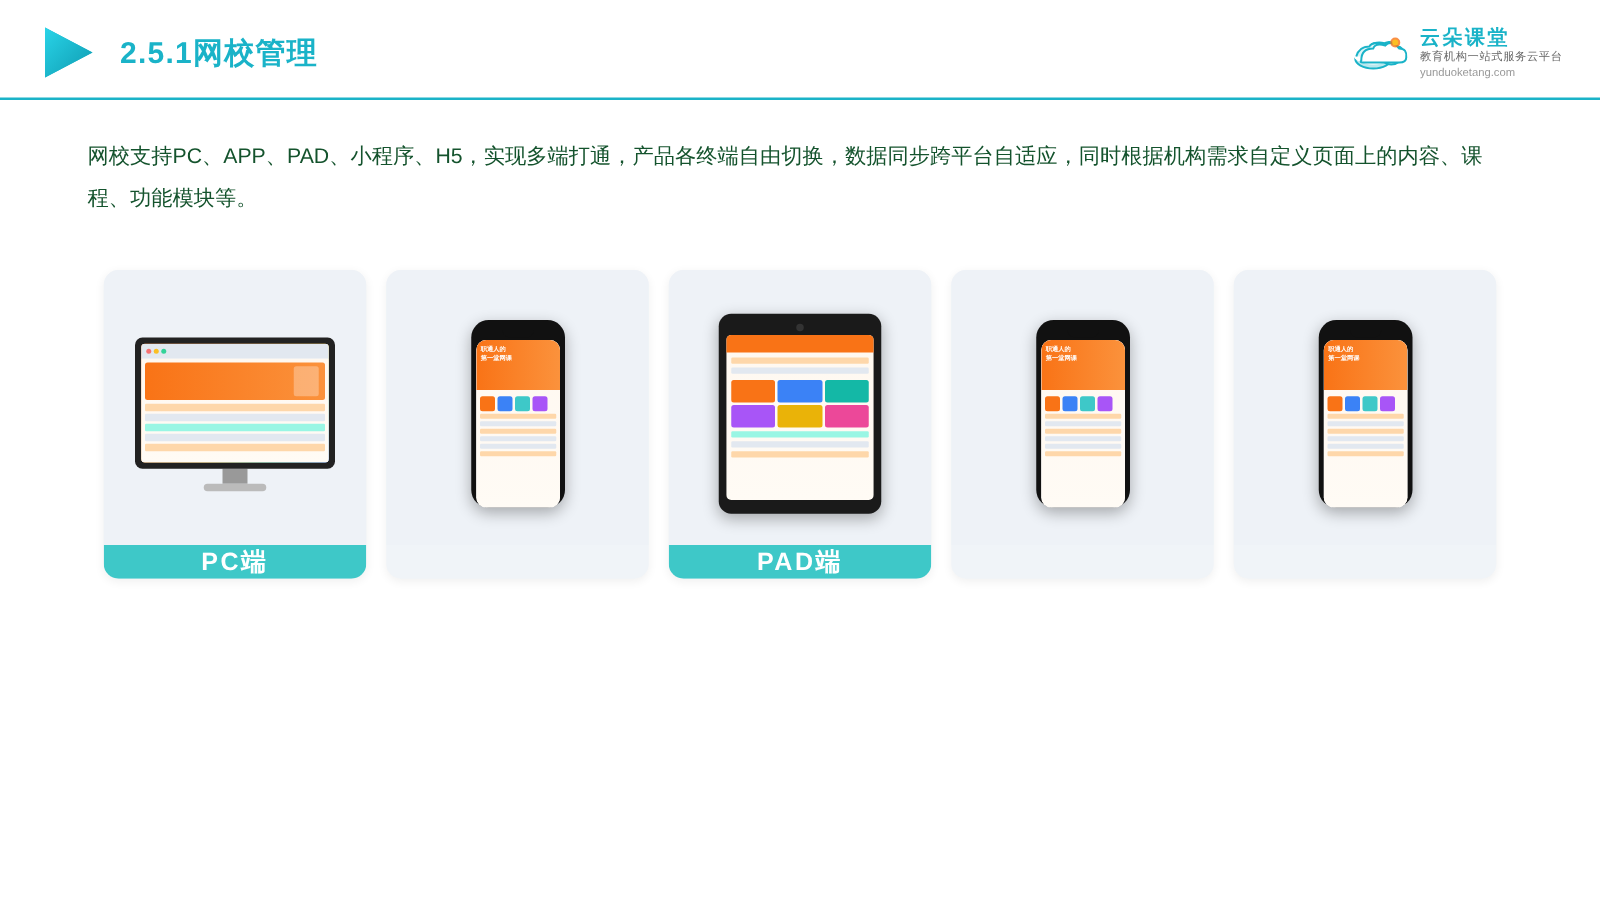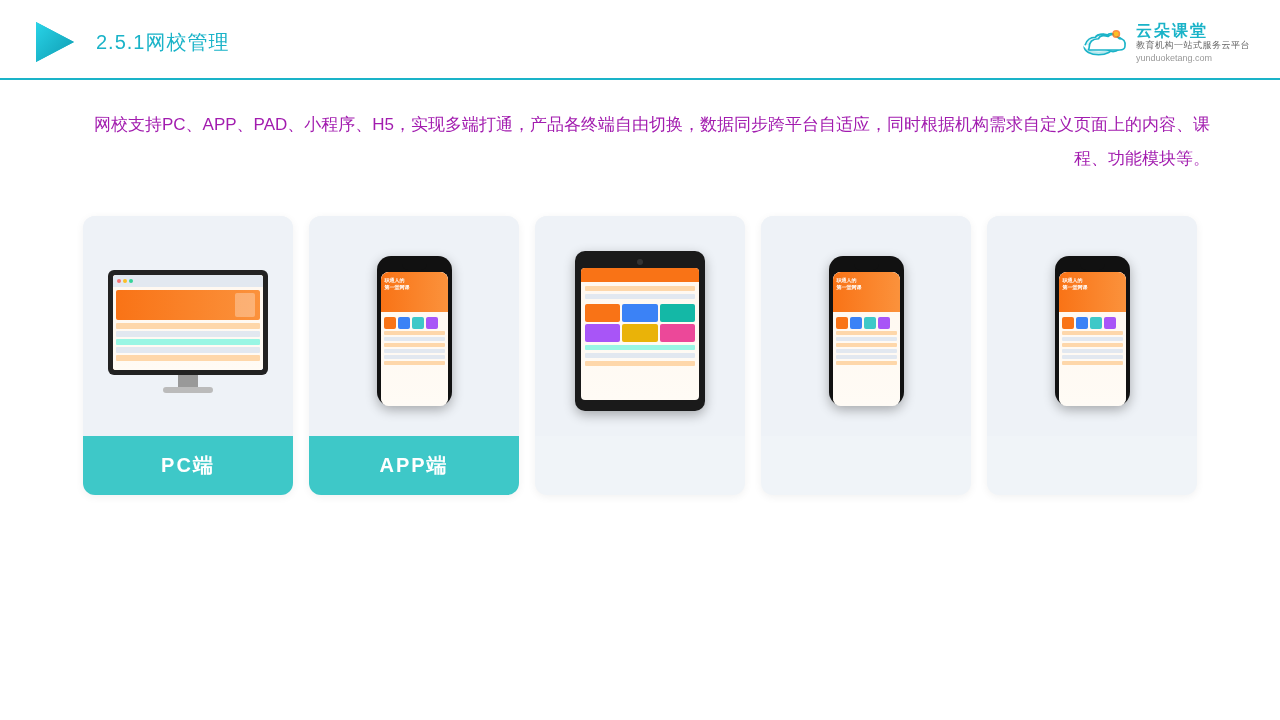--- a/index.html
+++ b/index.html
@@ -26,22 +26,22 @@
       align-items: center;
       gap: 18px;
     }
 
     .logo-play {
       width: 48px;
       height: 48px;
     }
 
     .header-title {
-      font-size: 20px;
-      font-weight: 400;
+      font-size: 24px;
+      font-weight: 700;
       color: #222;
       letter-spacing: 1px;
     }
 
     .header-title span {
       color: #1ab3c8;
     }
 
     .header-right {
       display: flex;
@@ -82,23 +82,22 @@
     .brand-url {
       font-size: 9px;
       color: #999;
       margin-top: 2px;
     }
 
     
     .description {
       padding: 28px 70px 10px 70px;
       font-size: 17px;
-      color: #a21caf;
+      color: #14532d;
       line-height: 2;
-      text-align: right;
     }
 
     
     .cards-container {
       display: flex;
       gap: 16px;
       padding: 20px 60px 30px 60px;
       justify-content: center;
       margin-top: 10px;
     }
@@ -124,21 +123,21 @@
       background: #eef2f7;
     }
 
     .card-label {
       width: 100%;
       background: #3ec8c8;
       color: #fff;
       text-align: center;
       font-size: 20px;
       font-weight: 600;
-      padding: 16px 0;
+      padding: 0 0;
       letter-spacing: 2px;
     }
 
     
     
     .device-pc {
       display: flex;
       flex-direction: column;
       align-items: center;
     }
@@ -524,21 +523,20 @@
                 <div class="phone-row colored"></div>
                 <div class="phone-row"></div>
                 <div class="phone-row"></div>
                 <div class="phone-row colored"></div>
               </div>
             </div>
           </div>
         </div>
       </div>
     </div>
-    <div class="card-label">APP端</div>
   </div>
 
   <div class="card">
     <div class="card-image-area">
       <div class="device-tablet">
         <div class="tablet-body">
           <div class="tablet-camera"></div>
           <div class="tablet-screen">
             <div class="tablet-screen-inner">
               <div class="tablet-header-bar"></div>
@@ -555,20 +553,21 @@
                 </div>
                 <div class="tablet-row teal"></div>
                 <div class="tablet-row"></div>
                 <div class="tablet-row orange"></div>
               </div>
             </div>
           </div>
         </div>
       </div>
     </div>
+    <div class="card-label">PAD端</div>
   </div>
 
   <div class="card">
     <div class="card-image-area">
       <div class="device-phone">
         <div class="phone-body">
           <div class="phone-notch"></div>
           <div class="phone-screen">
             <div class="phone-screen-inner">
               <div class="phone-banner">

